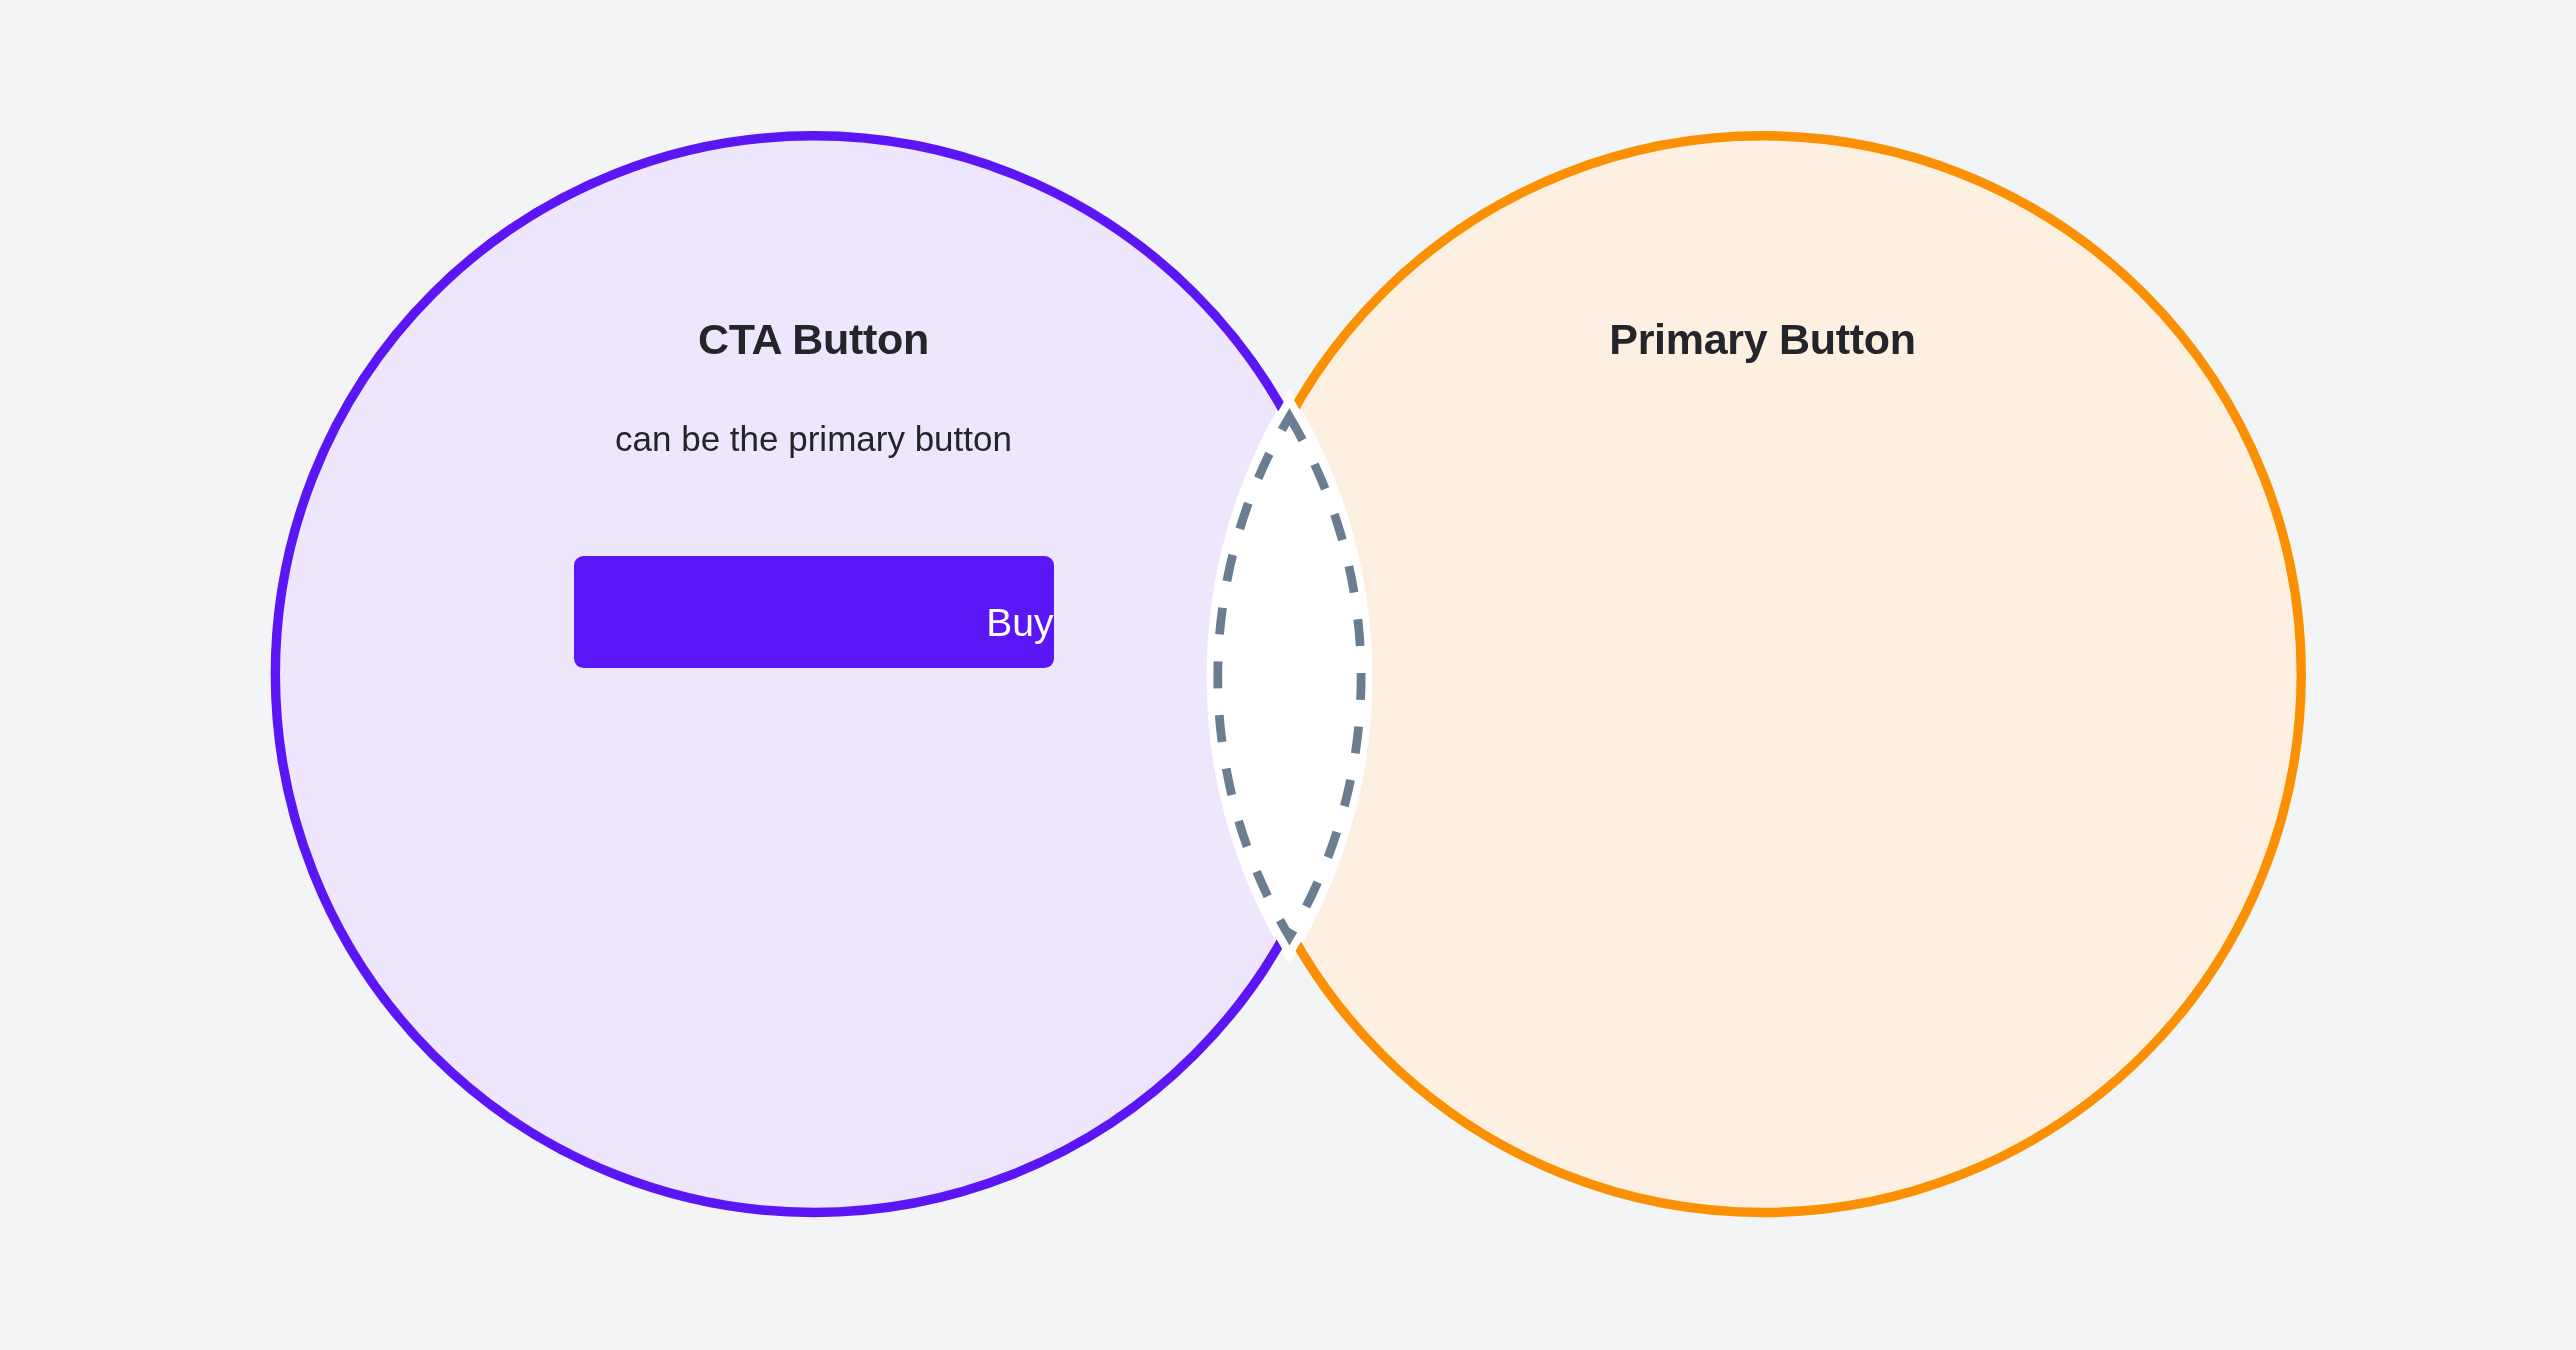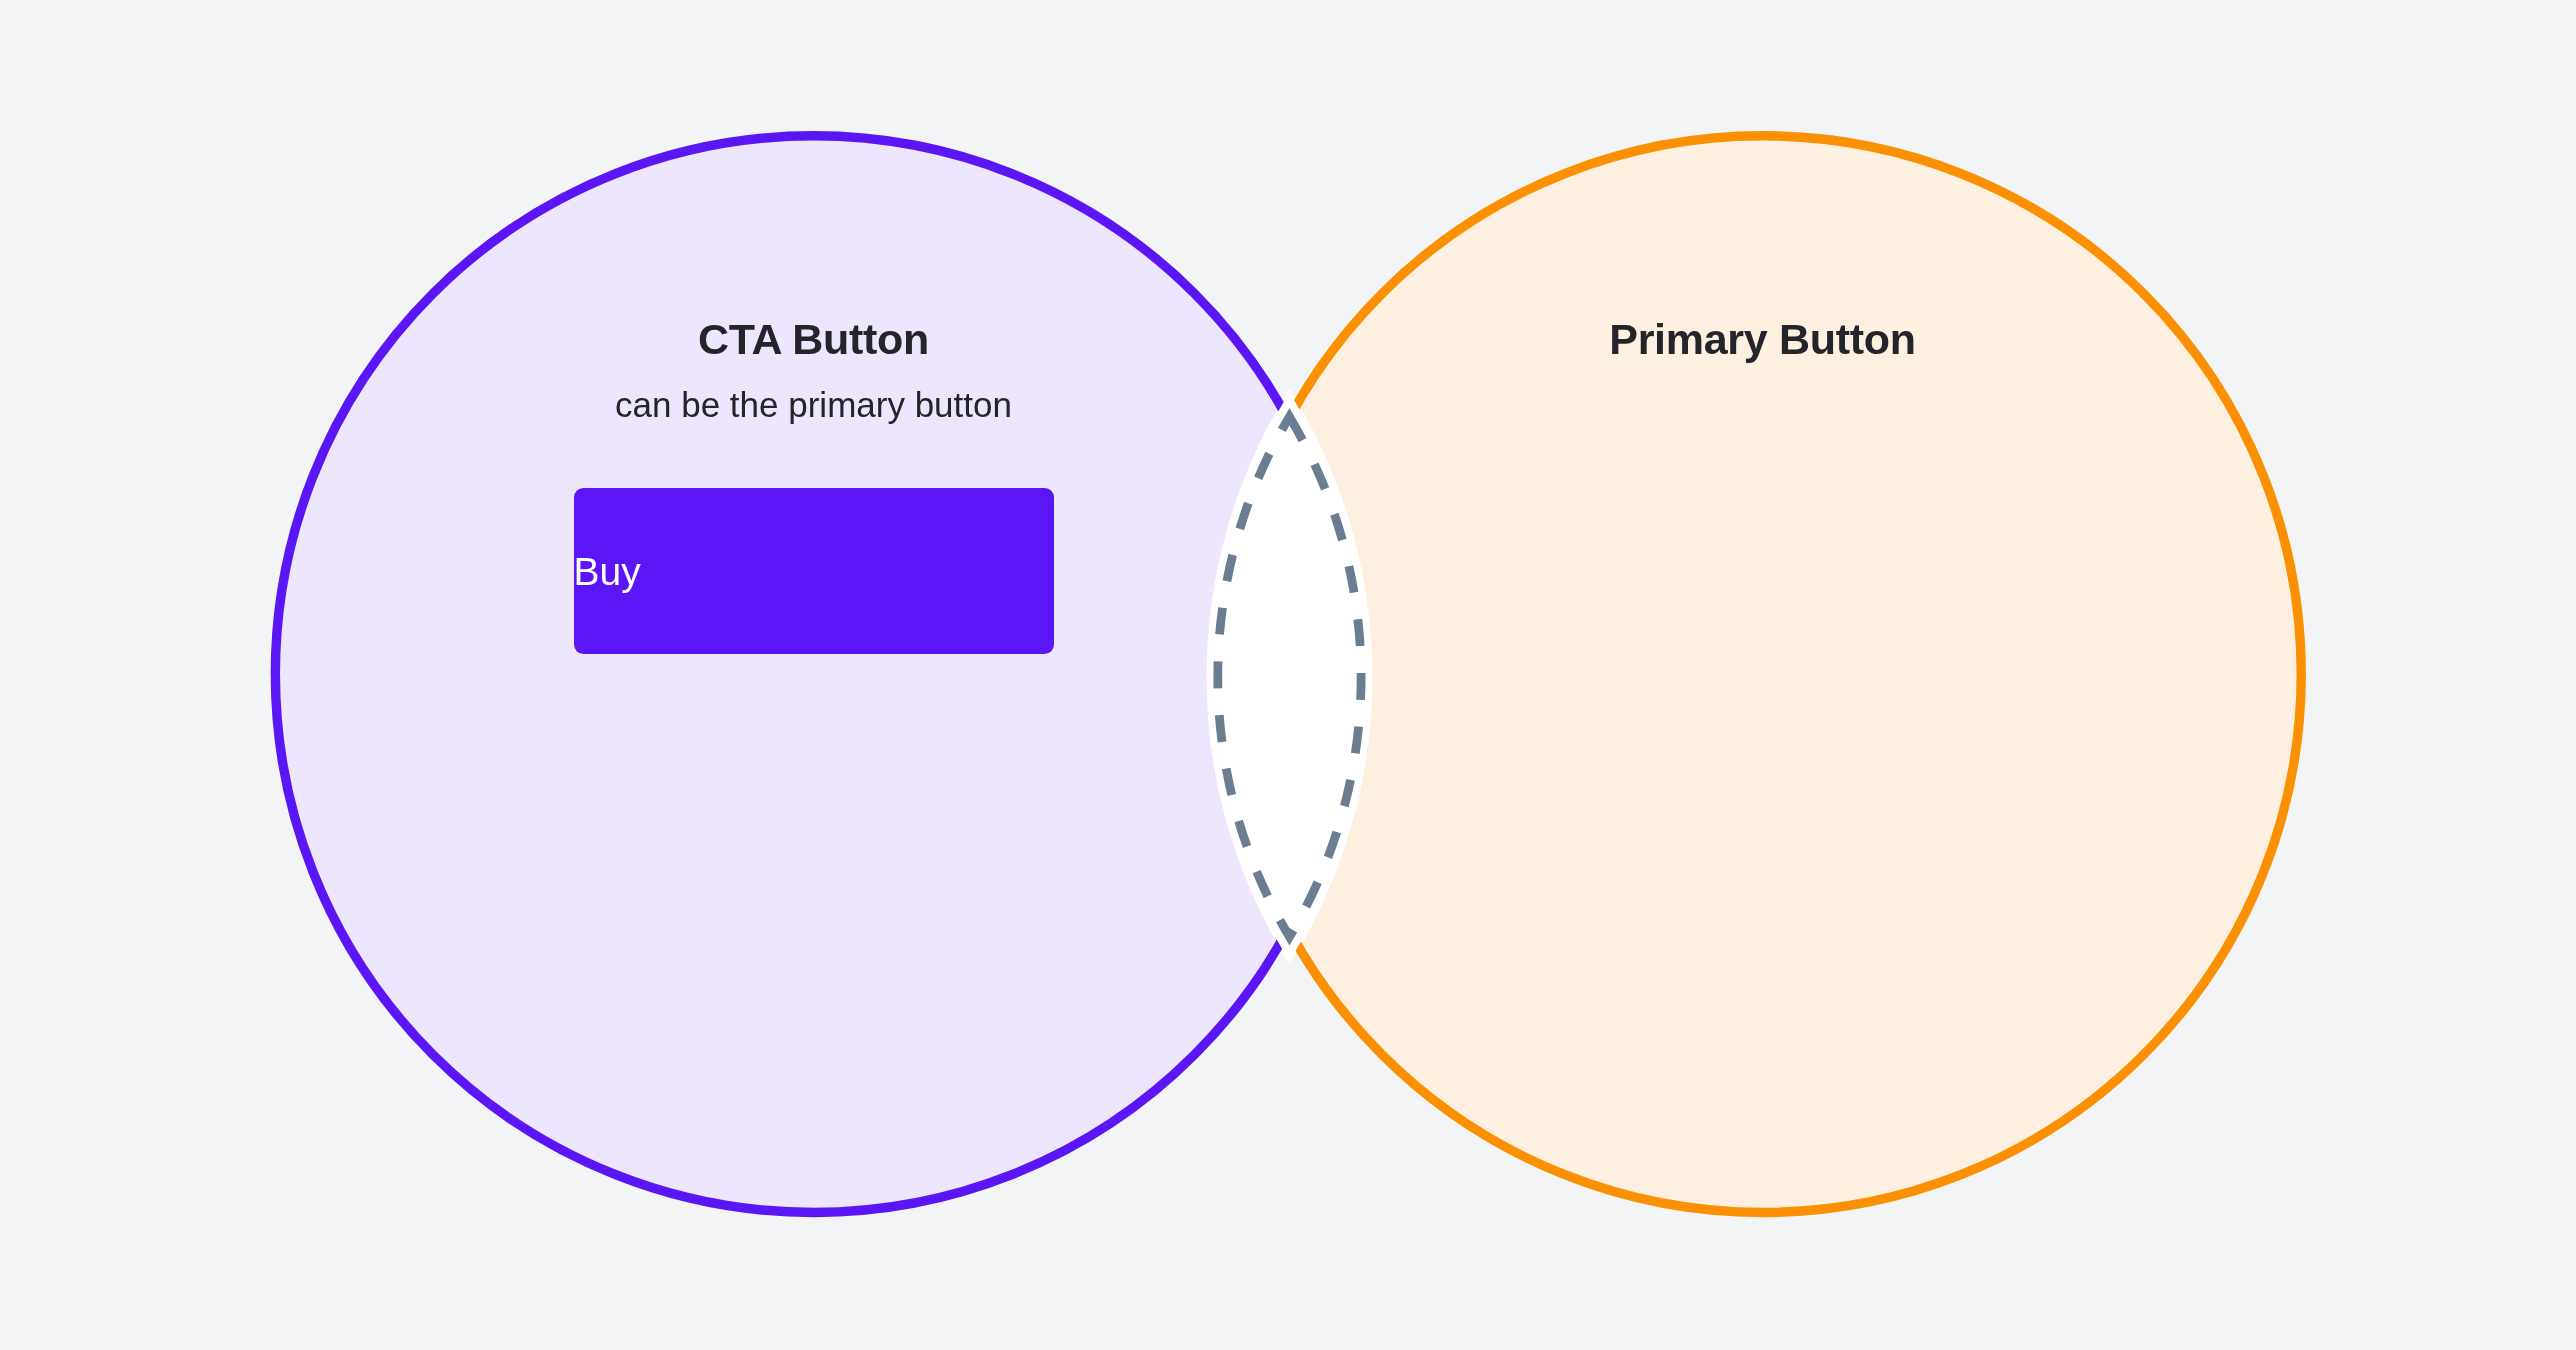--- a/index.html
+++ b/index.html
@@ -29,20 +29,21 @@
     display: block;
   }
 
   
   .circle-content {
     position: absolute;
     display: flex;
     flex-direction: column;
     align-items: center;
     width: 819px;
+    gap: 34px;
   }
   #left-content  { left: 404px;  top: 318px; }
   #right-content { left: 1353px; top: 318px; }
 
   .circle-title {
     font-size: 43px;
     font-weight: bold;
     color: #24242B;
     letter-spacing: -0.3px;
     line-height: 1;
@@ -62,29 +63,29 @@
 
   .button-stack {
     padding-top: 66px;
     display: flex;
     flex-direction: column;
     gap: 46px;
   }
 
   .venn-button {
     width: 480px;
-    height: 166px;
+    height: 112px;
     border: none;
     border-radius: 9.4px;
     color: #ffffff;
     font-family: "Liberation Sans", sans-serif;
     font-size: 39px;
     font-weight: normal;
     line-height: 133px;
-    text-align: left;
+    text-align: right;
     padding: 0;
     cursor: pointer;
     box-sizing: border-box;
     display: block;
   }
   .venn-button.purple { background: #5B16F5; }
   .venn-button.orange { background: #FB9003; }
 </style>
 </head>
 <body>

